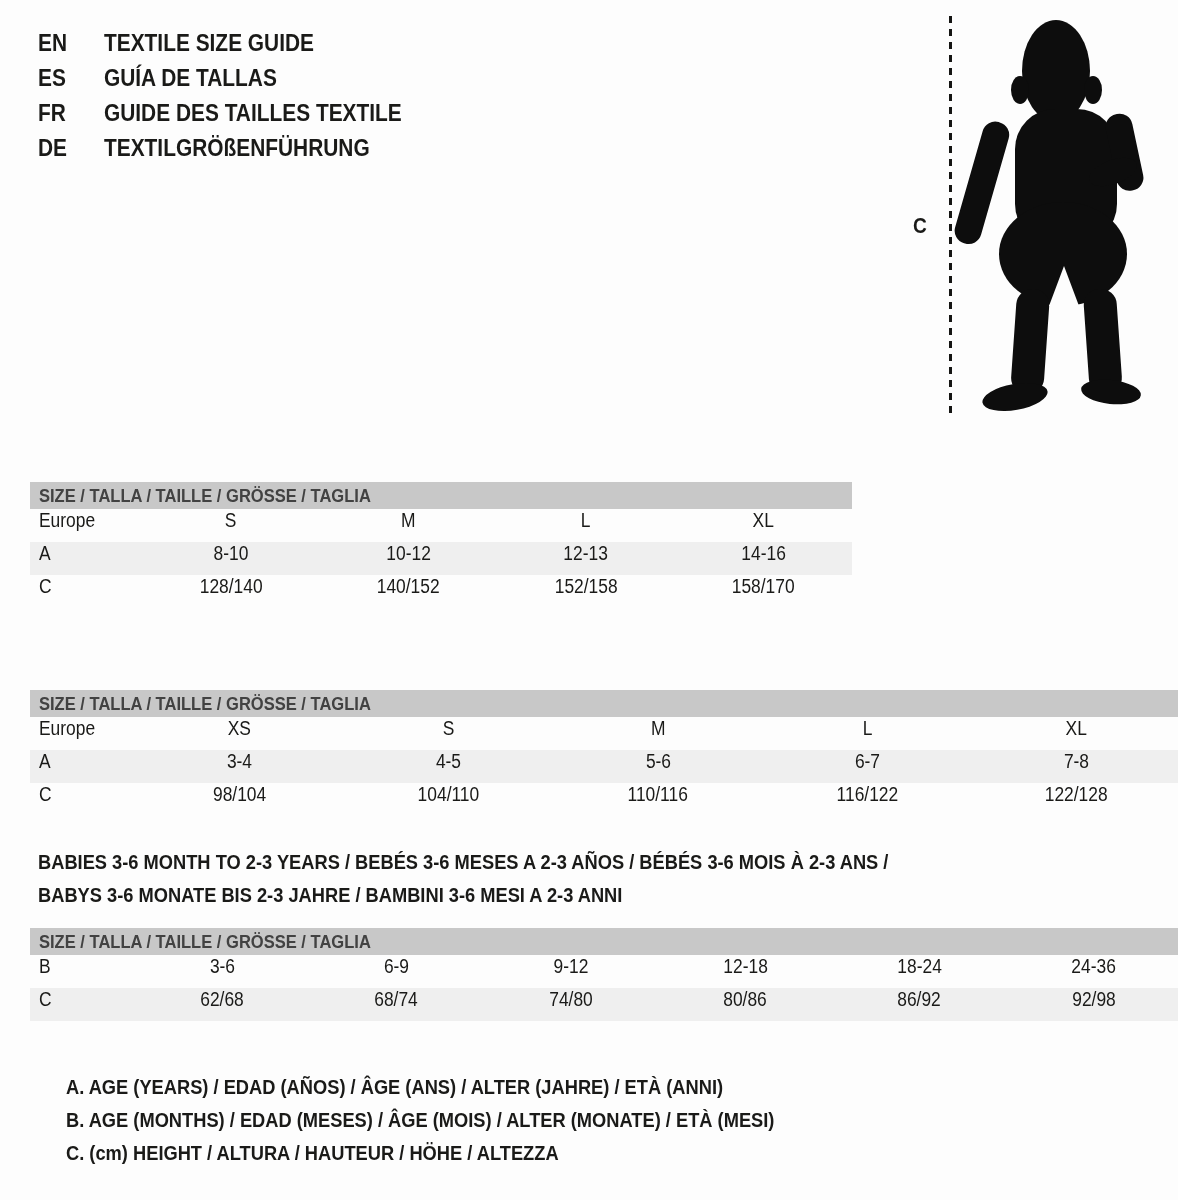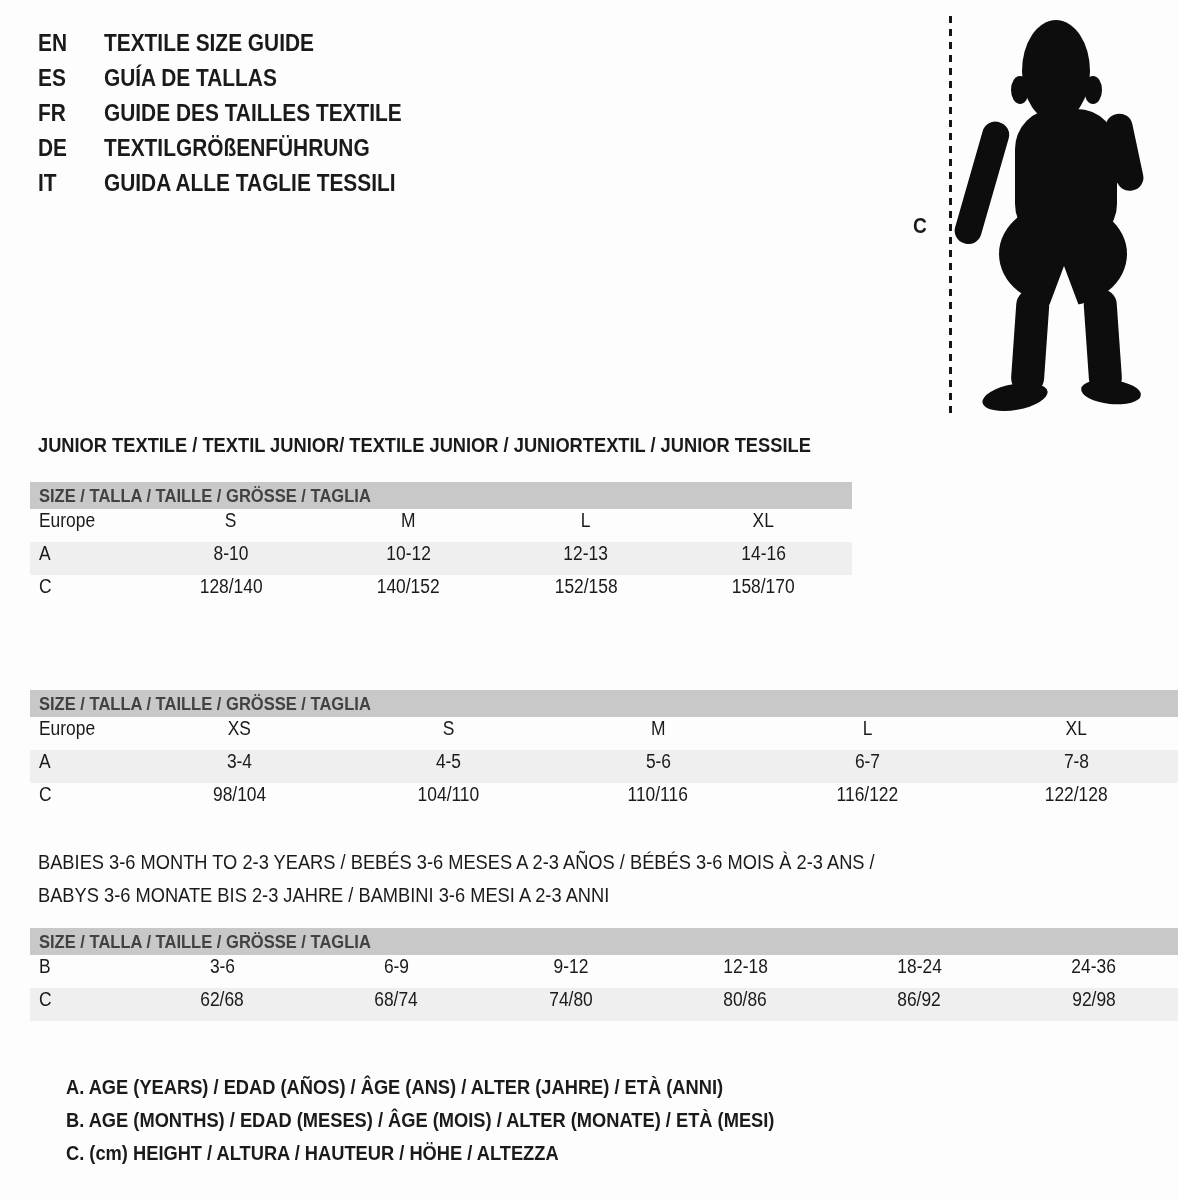--- a/index.html
+++ b/index.html
@@ -21,21 +21,21 @@
   .fig-line{position:absolute;left:949px;top:16px;width:3px;height:400px;
     background:repeating-linear-gradient(180deg,#151513 0 7px,transparent 7px 13px);}
   .fig-c{position:absolute;left:912px;top:213px;font-size:22px;font-weight:bold;}
   .baby-svg{position:absolute;left:953px;top:14px;}
 
   
   .sec-title{position:absolute;left:38px;font-size:21px;font-weight:bold;line-height:24px;white-space:nowrap;}
   .sub{font-size:13px;vertical-align:-4px;}
   .title-junior{top:433px;}
   .title-children{top:639px;}
-  .babies-title{position:absolute;left:38px;top:845px;font-size:21px;font-weight:normal;line-height:33px;}
+  .babies-title{position:absolute;left:38px;top:845px;font-size:21px;font-weight:bold;line-height:33px;}
   .legend{position:absolute;left:38px;top:1070px;font-size:21px;font-weight:bold;line-height:33px;margin-left:28px;}
 
   
   .tbl{position:absolute;left:30px;}
   .tbl-junior{top:482px;width:822px;}
   .tbl-children{top:690px;width:1151px;}
   .tbl-babies{top:928px;width:1151px;}
   .size-bar{height:27px;background:#c8c8c8;display:flex;align-items:center;
     padding-left:9px;box-sizing:border-box;font-size:19px;font-weight:bold;color:#424242;}
   .trow{display:flex;height:33px;font-size:20px;}
@@ -60,24 +60,20 @@
       <span class="t tl">GUÍA DE TALLAS</span>
     </div>
     <div class="lang-row">
       <span class="lang-code"><span class="t tl">FR</span></span>
       <span class="t tl">GUIDE DES TAILLES TEXTILE</span>
     </div>
     <div class="lang-row">
       <span class="lang-code"><span class="t tl">DE</span></span>
       <span class="t tl">TEXTILGRÖßENFÜHRUNG</span>
     </div>
-    <div class="lang-row">
-      <span class="lang-code"><span class="t tl">IT</span></span>
-      <span class="t tl">GUIDA ALLE TAGLIE TESSILI</span>
-    </div>
   </div>
 
   <div class="fig-line"></div>
   <div class="fig-c"><span class="t">C</span></div>
   <svg class="baby-svg" width="200" height="410" viewBox="0 0 200 410" aria-hidden="true">
     <g fill="#0d0d0d">
       <ellipse cx="103" cy="57" rx="34" ry="51"></ellipse>
       <ellipse cx="67" cy="76" rx="9" ry="14"></ellipse>
       <ellipse cx="140" cy="76" rx="9" ry="14"></ellipse>
       <rect x="62" y="95" width="102" height="135" rx="40"></rect>
@@ -86,23 +82,20 @@
       <ellipse cx="160" cy="158" rx="25" ry="12" transform="rotate(-20 160 158)"></ellipse>
       <ellipse cx="110" cy="240" rx="64" ry="52"></ellipse>
       <rect x="64" y="275" width="33" height="105" rx="16" transform="rotate(4 80 280)"></rect>
       <rect x="130" y="275" width="33" height="105" rx="16" transform="rotate(-4 146 280)"></rect>
       <ellipse cx="62" cy="383" rx="33" ry="13" transform="rotate(-10 62 383)"></ellipse>
       <ellipse cx="158" cy="378" rx="30" ry="12" transform="rotate(6 158 378)"></ellipse>
     </g>
     <polygon points="96,292 126,292 111,252" fill="#fdfdfd"></polygon>
   </svg>
 
-  <div class="sec-title title-junior">
-    <span class="t tl">JUNIOR TEXTILE / TEXTIL JUNIOR/ TEXTILE JUNIOR / JUNIORTEXTIL / JUNIOR TESSILE</span>
-  </div>
   <div class="tbl tbl-junior">
     <div class="size-bar">
       <span class="t tl">SIZE / TALLA / TAILLE / GRÖSSE / TAGLIA</span>
     </div>
     <div class="trow">
       <div class="cl"><span class="t tl">Europe</span></div>
       <div class="cd"><span class="t">S</span></div>
       <div class="cd"><span class="t">M</span></div>
       <div class="cd"><span class="t">L</span></div>
       <div class="cd"><span class="t">XL</span></div>

